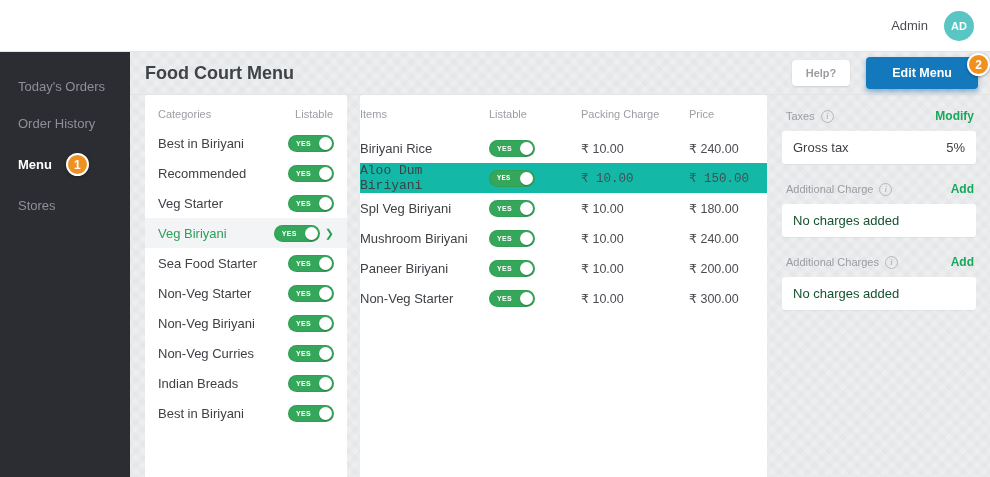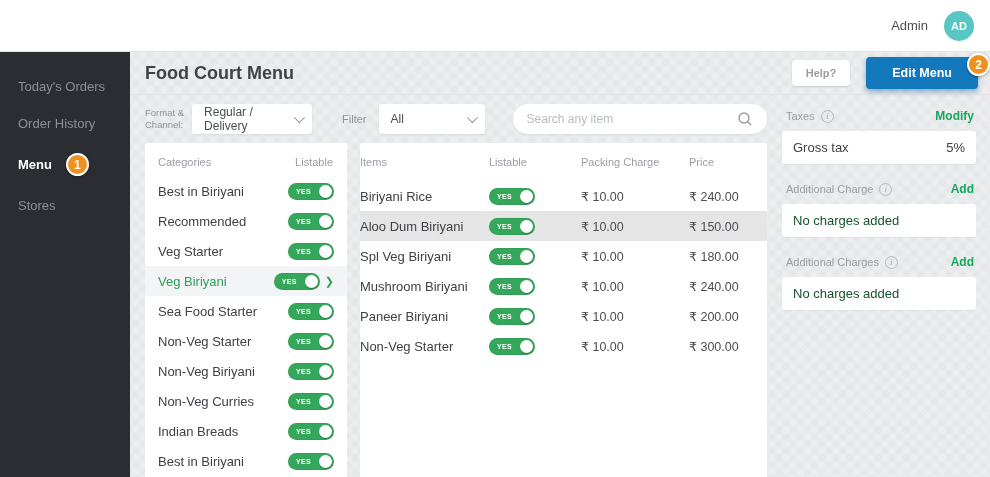--- a/index.html
+++ b/index.html
@@ -93,21 +93,21 @@
     cursor:pointer; box-shadow:inset 0 0 0 1px rgba(0,0,0,.05); }
   .toggle .yes { color:#fff; font-size:7px; font-weight:bold; margin-left:8px;
     letter-spacing:.3px; }
   .toggle .knob { position:absolute; right:2px; top:2px; width:13px; height:13px;
     background:#fff; border-radius:50%; box-shadow:0 1px 1px rgba(0,0,0,.25); }
 
   .items-grid { display:grid; grid-template-columns:1fr 92px 108px 78px;
     align-items:center; padding:0 0; }
   .items-head { height:38px; font-size:11px; color:#9b9ea3; }
   .item-row { height:30px; font-size:13px; color:#3e4145; }
-  .item-row.shaded { background:#e5e5e5; }
+  .item-row.shaded { background:#14b8a6;font-family:Liberation Mono, monospace; }
   .cell-num { font-size:12.5px; color:#4a4d52; }
 
   
   .charges { width:200px; flex:none; padding:14px 4px 0 2px; }
   .charge-head { display:flex; align-items:center; font-size:11px; color:#9a9da2;
     margin:0 2px 8px 4px; }
   .charge-head .grow { flex:1; }
   .info-icon { width:13px; height:13px; border:1px solid #b6b9bd; border-radius:50%;
     display:inline-flex; align-items:center; justify-content:center;
     font-size:8px; color:#9a9da2; margin-left:6px; font-style:italic;
@@ -153,40 +153,20 @@
       <button class="help-btn">Help?</button>
       <div class="edit-wrap">
         <button class="edit-btn">Edit Menu</button>
         <span class="num-badge">2</span>
       </div>
     </div>
 
     <div class="content">
       <div class="left-col">
 
-        <div class="filter-row">
-          <span class="fc-label">Format &amp;
-Channel:</span>
-          <div class="dropdown dd-format">
-            <span class="dd-value">Regular / Delivery</span>
-            <span class="chev-down"></span>
-          </div>
-          <span class="filter-label">Filter</span>
-          <div class="dropdown dd-filter">
-            <span class="dd-value">All</span>
-            <span class="chev-down"></span>
-          </div>
-          <div class="search-pill">
-            <input type="text" placeholder="Search any item" style="">
-            <svg class="search-icon" width="16" height="16" viewBox="0 0 16 16">
-              <circle cx="7" cy="7" r="5" fill="none" stroke="#9b9ea3" stroke-width="1.4"></circle>
-              <line x1="10.8" y1="10.8" x2="14" y2="14" stroke="#9b9ea3" stroke-width="1.4"></line>
-            </svg>
-          </div>
-        </div>
 
         <div class="panels">
 
           <section class="panel categories-panel">
             <div class="cat-header">
               <span>Categories</span>
               <span>Listable</span>
             </div>
             <div class="cat-row">
               <span class="cat-name">Best in Biriyani</span>

